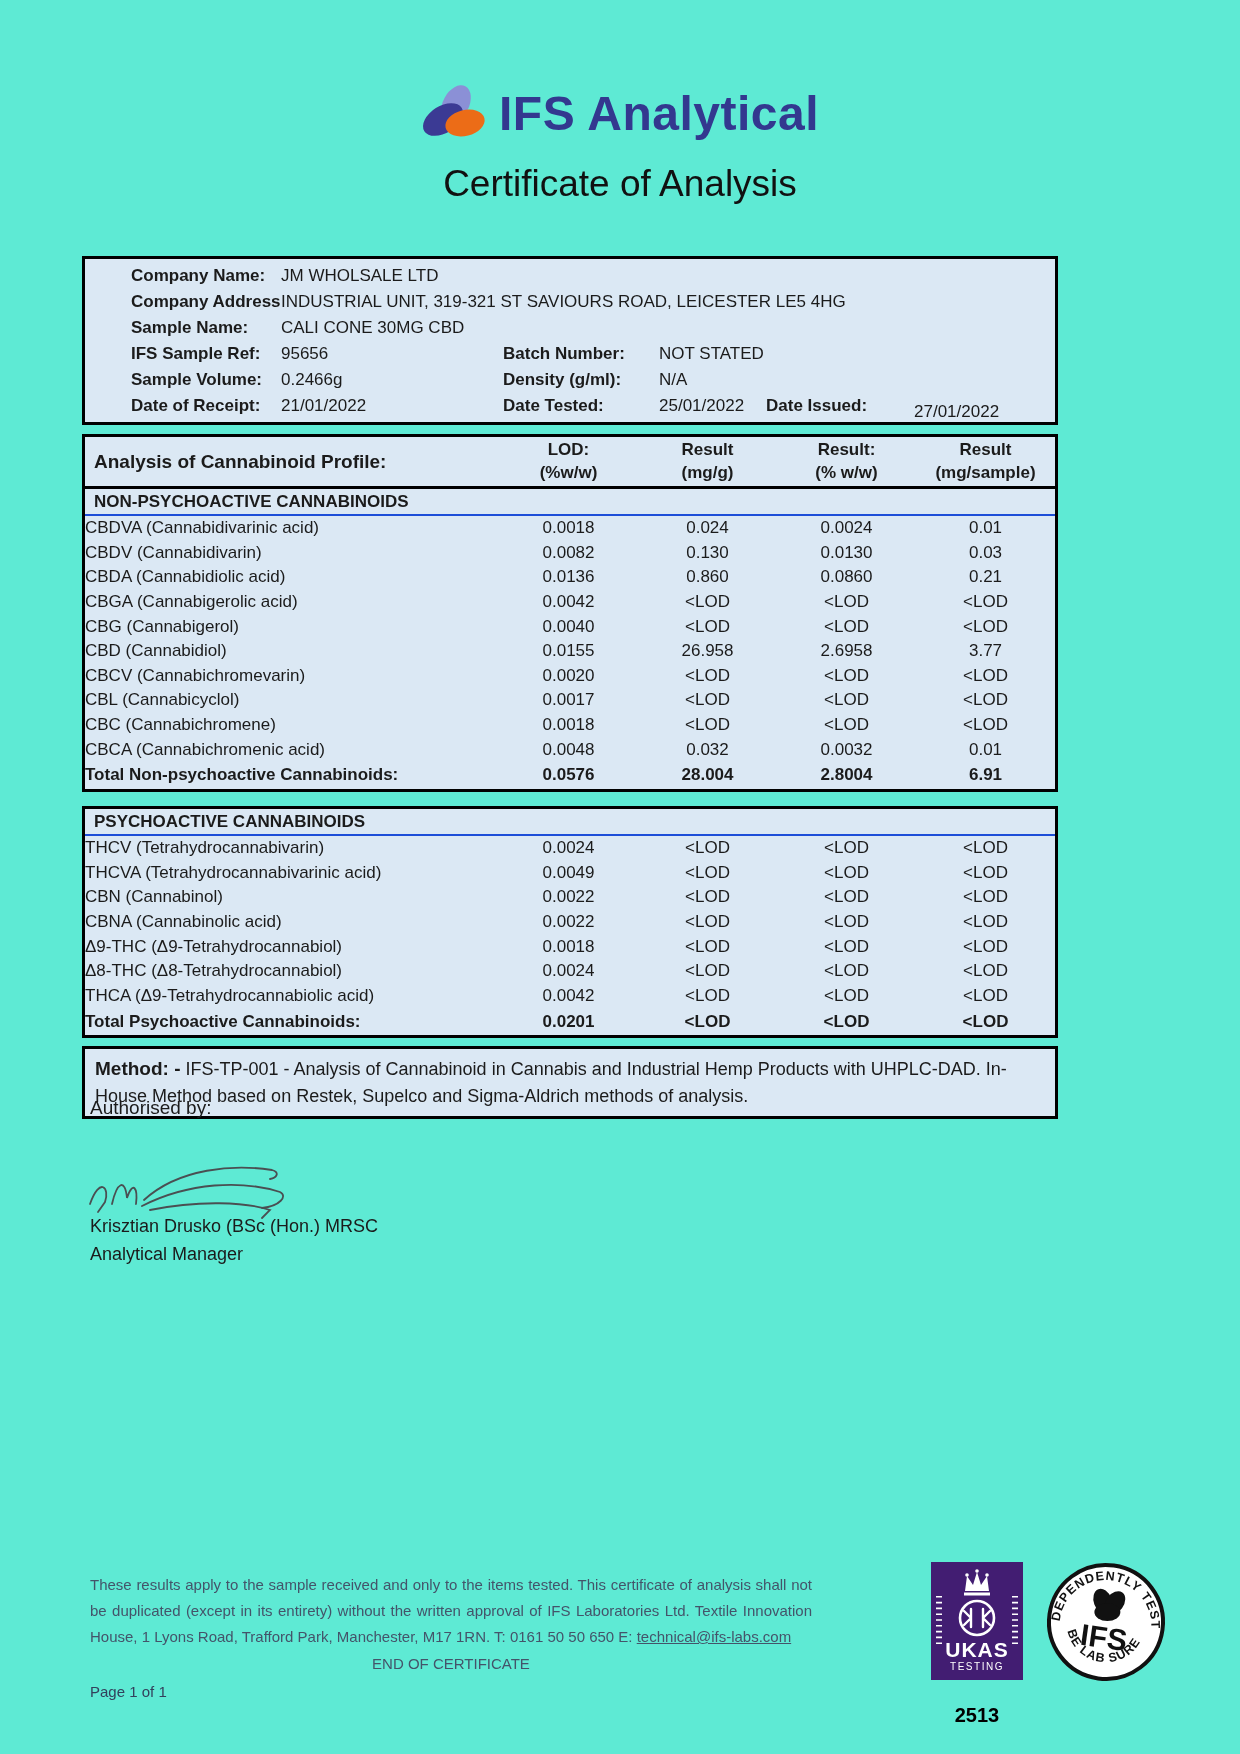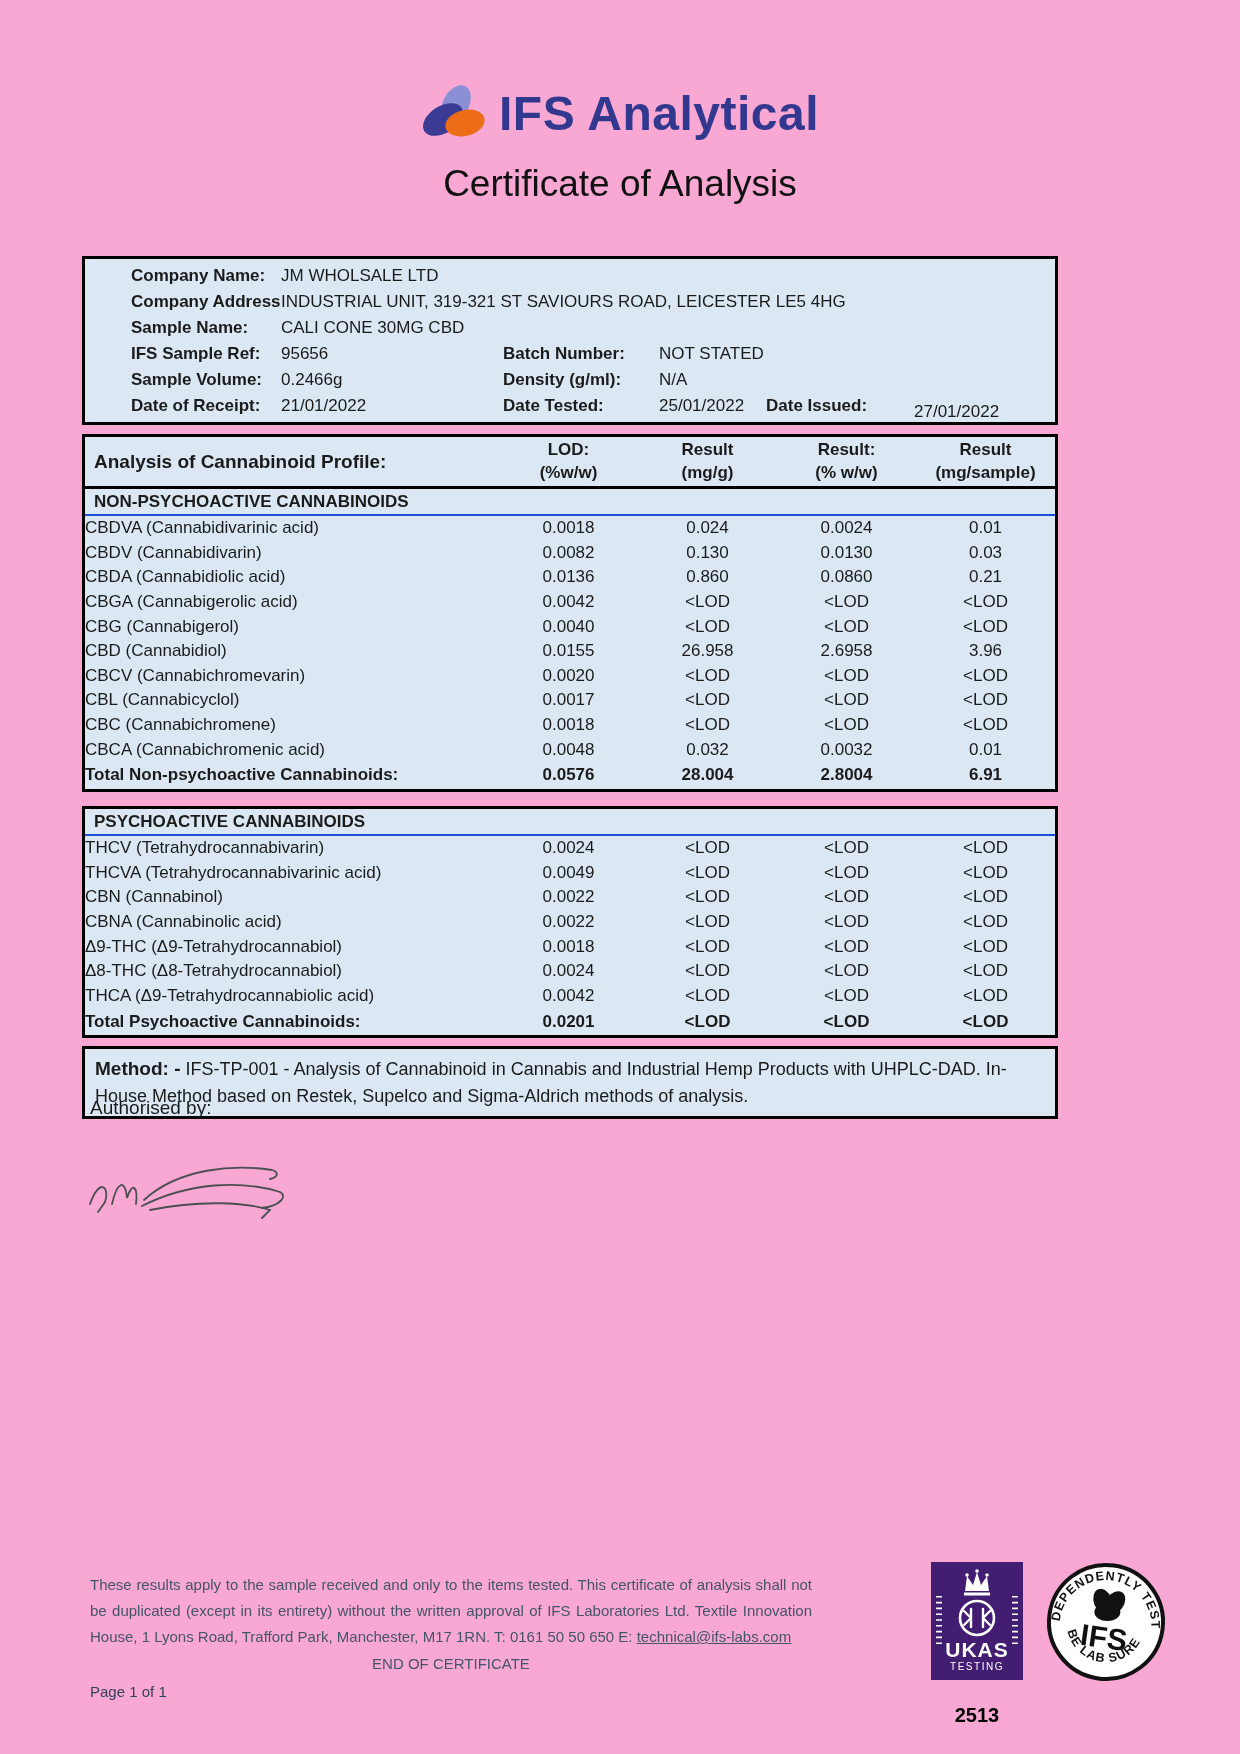--- a/index.html
+++ b/index.html
@@ -1,17 +1,17 @@
 <!DOCTYPE html>
 <html><head>
 <meta charset="utf-8">
 <style>
   * { margin:0; padding:0; box-sizing:border-box; }
   body { background:#ffffff; font-family:"Liberation Sans", sans-serif; color:#1b1b1b; }
-  .page { position:relative; width:1240px; height:1754px; background:#f9a8d4; overflow:hidden; }
+  .page { position:relative; width:1240px; height:1754px; background:#5eead4; overflow:hidden; }
 
   
   .logo-row { position:absolute; top:84px; left:0; width:100%; display:flex; justify-content:center; align-items:center; gap:14px; }
   .logo-icon { position:relative; width:64px; height:58px; }
   .logo-icon .el { position:absolute; border-radius:50%; }
   .el-peri   { width:26px; height:40px; left:22px; top:0;  background:#8b90d6; transform:rotate(28deg); z-index:1; }
   .el-navy   { width:44px; height:27px; left:0;  top:22px; background:#3b3a94; transform:rotate(-32deg); z-index:2; }
   .el-orange { width:40px; height:26px; left:24px; top:26px; background:#ec6c17; transform:rotate(-14deg); z-index:3; }
   .logo-text { font-size:48px; font-weight:bold; color:#33388f; letter-spacing:0.5px; }
   .doc-title { position:absolute; top:163px; left:0; width:100%; text-align:center; font-size:37px; color:#111; }
@@ -170,21 +170,21 @@
           <div class="val">&lt;LOD</div>
           <div class="val">&lt;LOD</div>
           <div class="val">&lt;LOD</div>
         </div>
 
         <div class="grid trow">
           <div class="name">CBD (Cannabidiol)</div>
           <div class="val">0.0155</div>
           <div class="val">26.958</div>
           <div class="val">2.6958</div>
-          <div class="val">3.96</div>
+          <div class="val">3.77</div>
         </div>
 
         <div class="grid trow">
           <div class="name">CBCV (Cannabichromevarin)</div>
           <div class="val">0.0020</div>
           <div class="val">&lt;LOD</div>
           <div class="val">&lt;LOD</div>
           <div class="val">&lt;LOD</div>
         </div>
 
@@ -297,20 +297,24 @@
   <div class="auth-label">Authorised by:</div>
   <svg class="signature" width="210" height="70" viewBox="0 0 210 70">
     <g fill="none" stroke="#4a4f52" stroke-width="1.8" stroke-linecap="round">
       <path d="M6 52 C 16 24, 26 36, 21 50 L 14 60"></path>
       <path d="M28 52 C 33 30, 41 26, 43 46 C 49 28, 54 36, 52 52"></path>
       <path d="M60 48 C 95 16, 150 12, 188 18 C 196 20, 193 26, 186 27"></path>
       <path d="M58 54 C 105 30, 158 28, 196 40 C 204 44, 196 54, 178 56"></path>
       <path d="M66 58 C 115 48, 162 50, 186 58 L 178 66"></path>
     </g>
   </svg>
+  <div class="sig-name">
+    <div>Krisztian Drusko (BSc (Hon.) MRSC</div>
+    <div>Analytical Manager</div>
+  </div>
 
   <div class="disclaimer"><span>These results apply to the sample received and only to the items tested. This certificate of analysis shall not be duplicated (except in its entirety) without the written approval of IFS Laboratories Ltd. Textile Innovation House, 1 Lyons Road, Trafford Park, Manchester, M17 1RN. T: 0161 50 50 650 E: </span><a href="#">technical@ifs-labs.com</a></div>
   <div class="end-cert">END OF CERTIFICATE</div>
   <div class="page-num">Page 1 of 1</div>
 
   <div class="ukas-wrap">
     <svg width="92" height="118" viewBox="0 0 92 118">
       <rect width="92" height="118" fill="#421d72"></rect>
       <line x1="8" y1="34" x2="8" y2="82" stroke="#fff" stroke-width="6" stroke-dasharray="1.6,4.2"></line>
       <line x1="84" y1="34" x2="84" y2="82" stroke="#fff" stroke-width="6" stroke-dasharray="1.6,4.2"></line>

